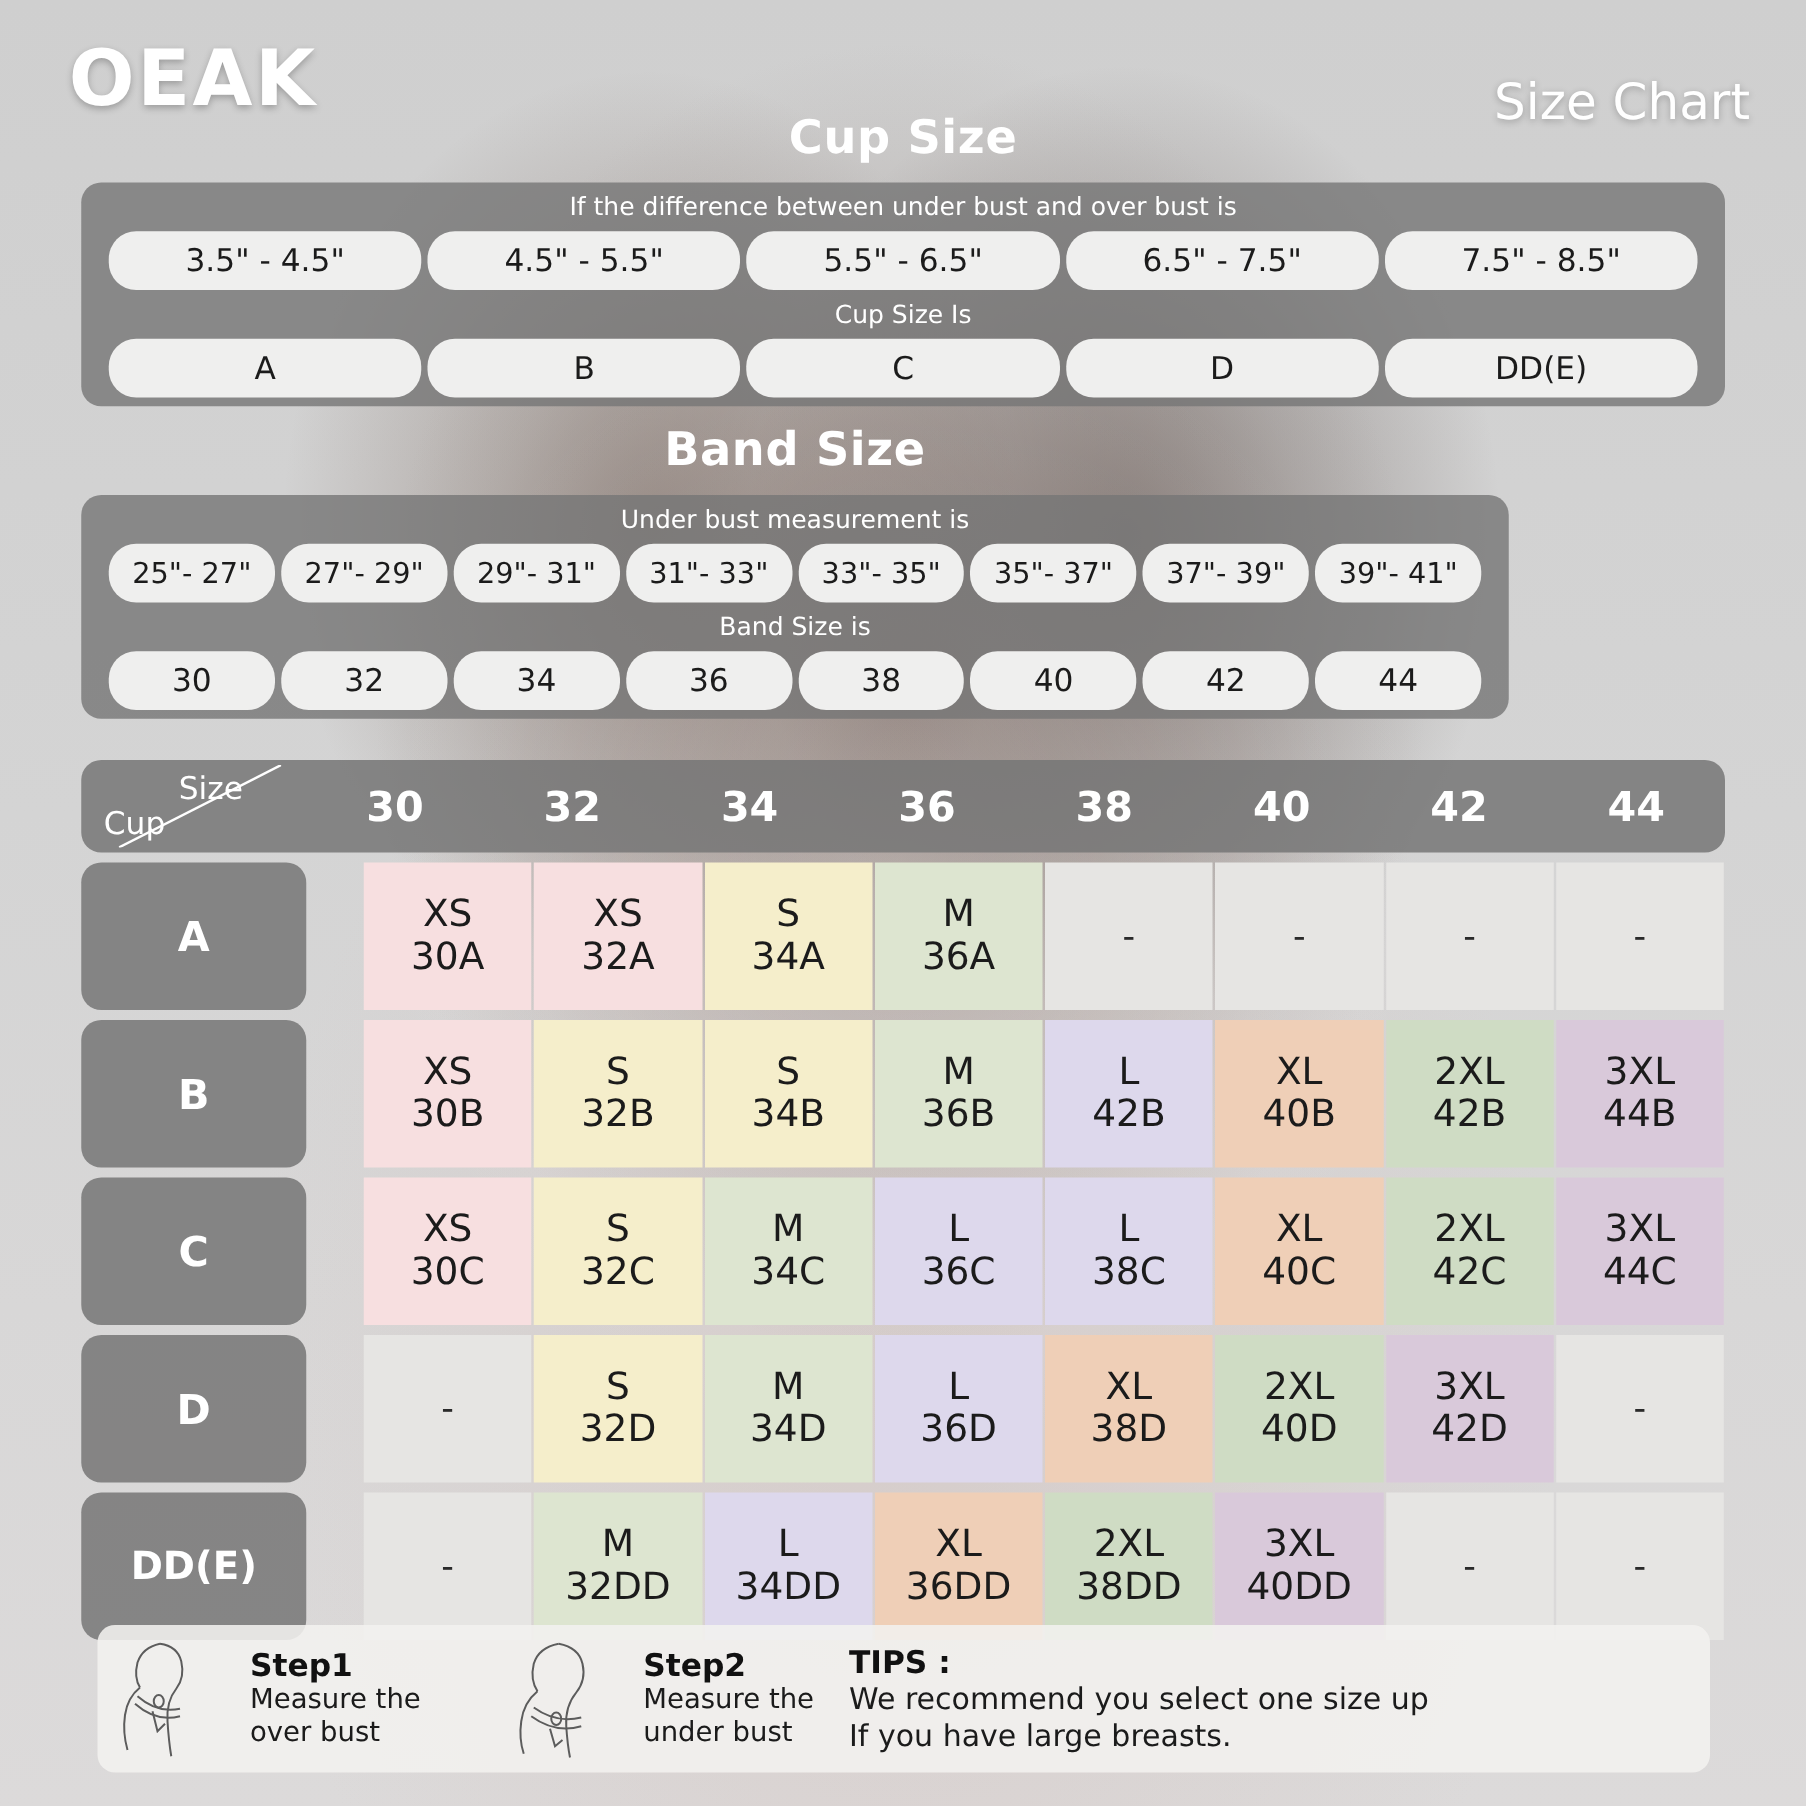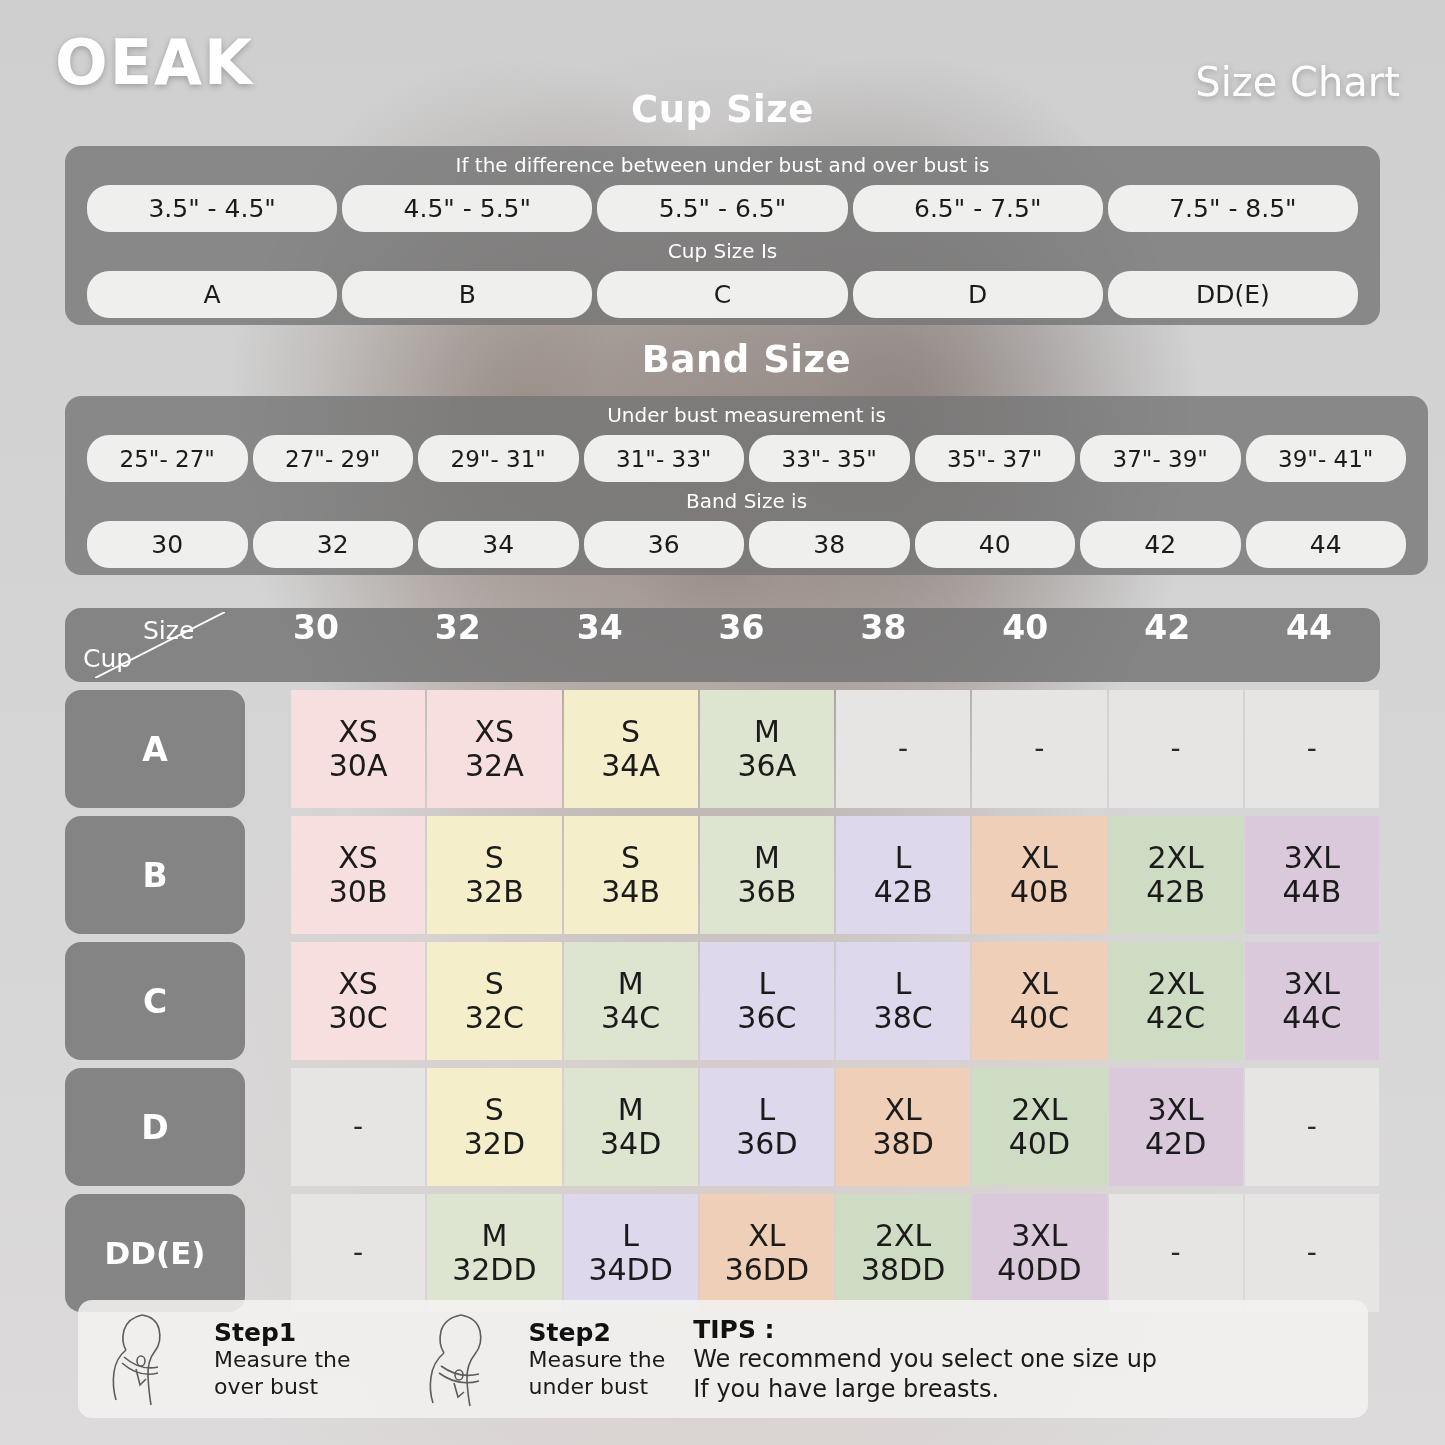--- a/index.html
+++ b/index.html
@@ -72,31 +72,31 @@
     display: flex; align-items: center; justify-content: center;
     font-size: 25px; color: #1b1b1b;
     white-space: nowrap;
   }
   .cell.small { font-size: 23px; }
 
   
   #cupPanel { left: 65px; top: 146px; width: 1315px; height: 179px; }
   #cupPanel .panel-title { position: absolute; top: -58px; left: 0; width: 100%; }
   
-  #bandPanel { left: 65px; top: 396px; width: 1363px; height: 179px; }
+  #bandPanel { left: 65px; top: 396px; width: 1142px; height: 179px; }
   #bandPanel .panel-title { position: absolute; top: -58px; left: 0; width: 100%; }
 
   
   #matrix { position: absolute; left: 65px; top: 608px; width: 1315px; }
   .mhead {
     display: flex;
     background: rgba(118,118,118,0.85);
     border-radius: 16px;
     height: 74px;
-    align-items: flex-start;
+    align-items: center;
   }
   .mhead .corner {
     width: 180px; position: relative; height: 74px; color: #fff;
   }
   .corner .lbl-size { position: absolute; left: 78px; top: 8px; font-size: 25px; }
   .corner .lbl-cup  { position: absolute; left: 18px; top: 36px; font-size: 25px; }
   .corner .slash {
     position: absolute; left: 30px; top: 4px; width: 130px; height: 66px;
   }
   .mhead .hcell {
@@ -125,21 +125,21 @@
 
   
   #steps {
     position: absolute; left: 78px; top: 1300px; width: 1290px; height: 118px;
     background: rgba(242,241,239,0.88);
     border-radius: 14px;
     display: flex; align-items: center;
   }
   .step {
     display: flex; align-items: center; gap: 14px;
-    padding-left: 18px;
+    padding-left: 4px;
   }
   .step .art { width: 104px; height: 100px; }
   .step .txt .st-title { font-size: 25px; font-weight: bold; color: #111; }
   .step .txt .st-line { font-size: 22px; color: #1b1b1b; line-height: 1.22; }
   #tips { padding-left: 28px; }
   #tips .st-title { font-size: 25px; font-weight: bold; color: #111; }
   #tips .st-line { font-size: 24px; color: #1b1b1b; line-height: 1.25; }
 </style>
 </head>
 <body>

